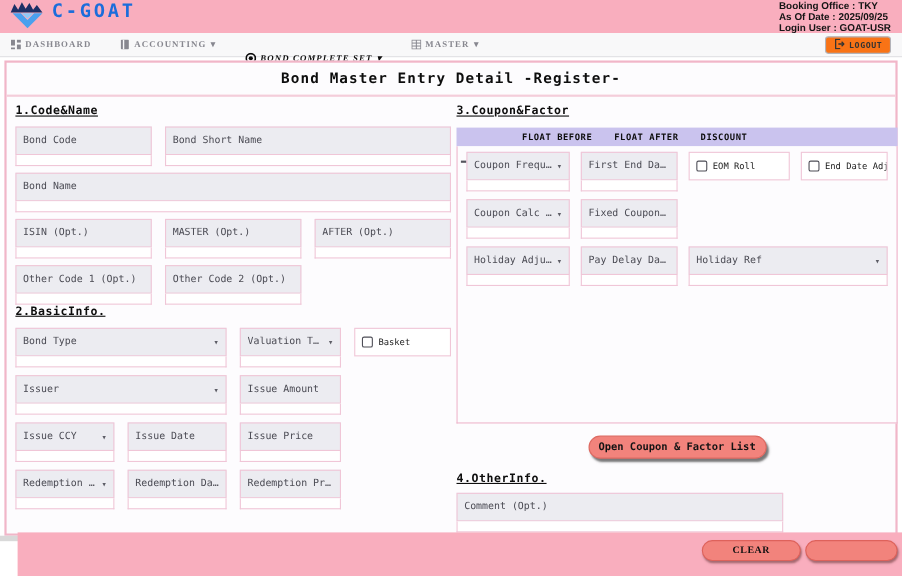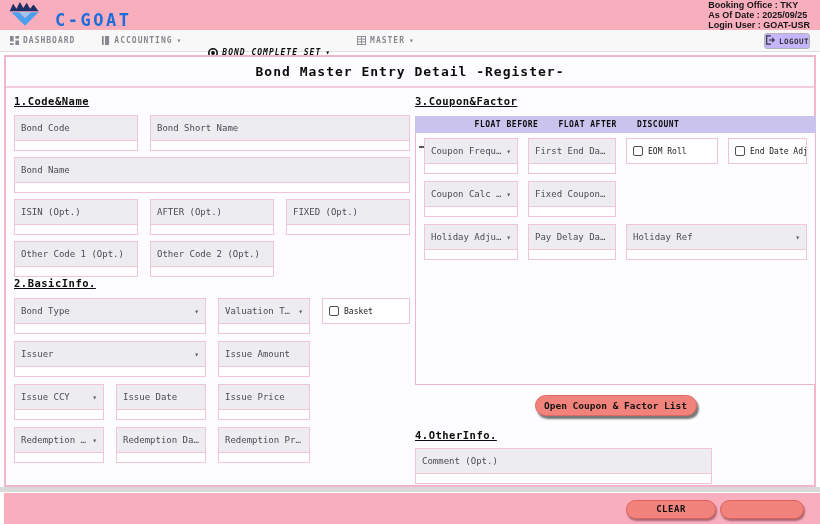--- a/index.html
+++ b/index.html
@@ -3,30 +3,30 @@
 <meta charset="utf-8">
 <style>
   * { box-sizing: border-box; margin: 0; padding: 0; }
   html,body { width:820px; height:524px; }
   body {
     position: relative; overflow: hidden; background:#fff;
     font-family:"DejaVu Sans Mono","Liberation Mono",monospace;
   }
   
   .header { height:30px; background:#f9aebe; display:flex; align-items:center; justify-content:space-between; padding:0 10px 0 8px; }
-  .logo { display:flex; align-items:flex-end; gap:13px; }
+  .logo { display:flex; align-items:flex-start; gap:5px; }
   .logo-text { font-weight:bold; font-size:17px; letter-spacing:2.5px; color:#1b6ddb; }
   .hdr-info { font-family:"Liberation Sans",sans-serif; font-weight:bold; font-size:9px; line-height:10px; color:#151515; }
   
   .nav { height:22px; background:#f8f8f9; border-bottom:1px solid #e0e0e4; display:flex; align-items:center; padding:0 10px; gap:26px; position:relative; }
-  .nav-item { display:flex; align-items:center; gap:4px; font-size:8px; font-weight:bold; letter-spacing:1px; color:#87878f; cursor:pointer; white-space:nowrap; }
+  .nav-item { display:flex; align-items:center; gap:4px; font-size:8px; font-weight:bold; letter-spacing:1px; color:#87878f; cursor:pointer; white-space:nowrap;font-family:Liberation Serif, serif; }
   .nav-item.active { color:#0c0c0c; font-style:italic;margin-top:24px; }
   .nav-item svg { display:block; }
   .nav-caret { font-size:8px; }
-  .logout-btn { position:absolute; right:10px; top:3px; height:16px; background:#c4b5fd; border:1px solid #b3b3b9; border-radius:3px; display:flex; align-items:center; gap:4px; padding:0 0; font-size:7.5px; font-weight:bold; letter-spacing:0.5px; color:#333; cursor:pointer; }
+  .logout-btn { position:absolute; right:10px; top:3px; height:16px; background:#f97316; border:1px solid #b3b3b9; border-radius:3px; display:flex; align-items:center; gap:4px; padding:0 7px; font-size:7.5px; font-weight:bold; letter-spacing:0.5px; color:#333; cursor:pointer; }
   
   .card { position:absolute; left:4px; top:55px; width:812px; height:432px; background:#fdfcfe; border:2px solid #f1b6c8; }
   .card-title { height:31px; border-bottom:2px solid #f4cdda; display:flex; align-items:center; justify-content:center; font-weight:bold; font-size:13px; letter-spacing:1px; color:#0d0d0d; }
   .col-left  { position:absolute; left:8px;  top:38px; width:396px; }
   .col-right { position:absolute; left:409px; top:38px; width:401px; }
   .sec-h { font-weight:bold; font-size:10.5px; letter-spacing:0.5px; text-decoration:underline; color:#0d0d0d; }
   
   .grid1 { margin-top:8px; display:grid; grid-template-columns:repeat(3,1fr); gap:6px 12px; }
   .grid2 { margin-top:9px; display:grid; grid-template-columns:90px 90px 92px 1fr; gap:7px 12px; }
   .grid3 { display:grid; grid-template-columns:94px 88px 92px 1fr; gap:7px 10px; }
@@ -43,21 +43,21 @@
   .tabbar { margin-top:9px; height:17px; background:#cac3ee; display:flex; align-items:stretch; padding:0 4px; gap:2px; }
   .tab { font-size:8px; font-weight:bold; letter-spacing:0.5px; color:#0d0d0d; padding:4px 9px 0; cursor:pointer; }
   .tab.active { color:#8f8f9c; border-bottom:2px solid #55555e;margin-top:26px; }
   .panel { border:1px solid #efb6cc; border-top:none; height:252px; padding:5px 8px; background:#fdfcfe; }
   .open-btn-wrap { text-align:center; margin-top:9px; height:22px; }
   .open-btn { display:inline-block; width:162px; height:21px; line-height:20px; background:#f2837c; border:1px solid #dd6a62; border-radius:10.5px; font-weight:bold; font-size:9.5px; color:#141414; box-shadow:2px 3px 2px rgba(75,75,75,0.75); cursor:pointer; }
   .sec-h.h4 { margin-top:13px; }
   .comment-wrap { margin-top:7px; width:297px; }
   
   .gray-band { position:absolute; left:0; right:0; bottom:32px; height:5px; background:#d9d9d9; }
-  .footer { position:absolute; left:4px; right:0; bottom:0; height:31px; background:#f9aebe; }
+  .footer { position:absolute; left:16px; right:0; bottom:0; height:40px; background:#f9aebe;font-family:Liberation Serif, serif; }
   .f-btn { position:absolute; top:7px; height:19px; border-radius:9.5px; background:#f2837c; border:1px solid #de625b; box-shadow:1px 2px 2px rgba(95,45,45,0.55); font-weight:bold; font-size:9px; letter-spacing:0.5px; color:#111; text-align:center; line-height:17px; cursor:pointer; }
   .btn-clear { left:622px; width:90px; }
   .btn-register { left:716px; width:84px; }
 </style>
 </head>
 <body>
 
 <div class="header">
   <div class="logo">
     <span>
@@ -158,27 +158,27 @@
         <div class="f-strip"></div>
       </div>
       <div class="field">
         <div class="f-label">
             <span class="lbl">ISIN (Opt.)</span>
           </div>
         <div class="f-strip"></div>
       </div>
       <div class="field">
         <div class="f-label">
+            <span class="lbl">MASTER (Opt.)</span>
+          </div>
+        <div class="f-strip"></div>
+      </div>
+      <div class="field">
+        <div class="f-label">
             <span class="lbl">AFTER (Opt.)</span>
-          </div>
-        <div class="f-strip"></div>
-      </div>
-      <div class="field">
-        <div class="f-label">
-            <span class="lbl">FIXED (Opt.)</span>
           </div>
         <div class="f-strip"></div>
       </div>
       <div class="field">
         <div class="f-label">
             <span class="lbl">Other Code 1 (Opt.)</span>
           </div>
         <div class="f-strip"></div>
       </div>
       <div class="field">

